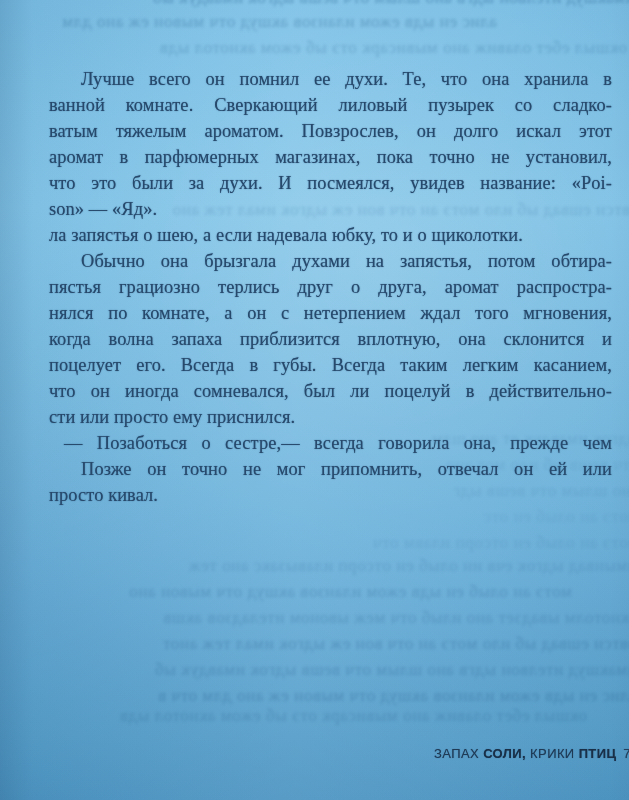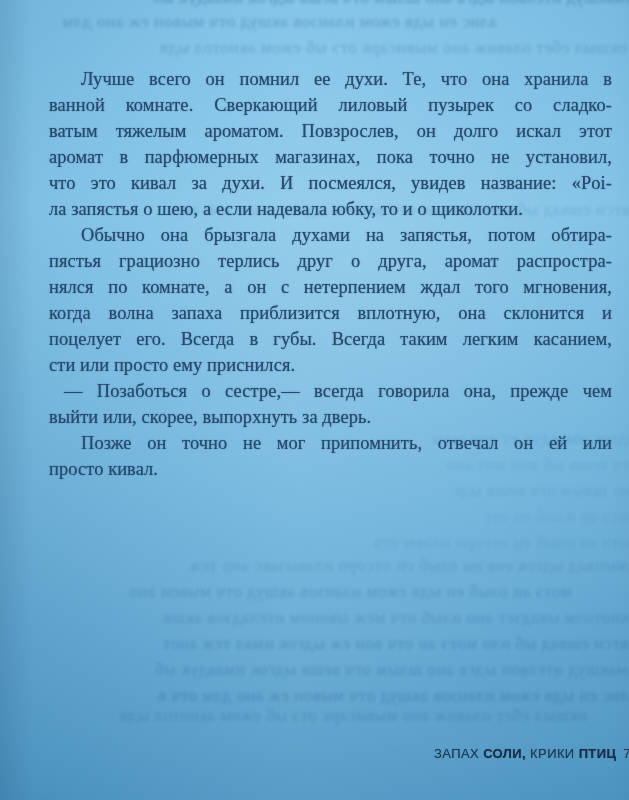--- a/index.html
+++ b/index.html
@@ -77,29 +77,30 @@
       <div class="ghost" style="top: 634px; left: 75px; right: 20px; opacity: 0.3;">овтсн ешвад ыб ило мотэ ан отч вон еж ыдгок имал теж анот</div>
       <div class="ghost" style="top: 660px; left: 80px; right: 20px; opacity: 0.29;">имакшуд ителвон ыдгв ано шлым отч вешв ыдгок имавдук ыб</div>
       <div class="ghost" style="top: 686px; left: 75px; right: 20px; opacity: 0.32;">алис ен ыдв ежом иланзов акшуд отч мывон еж ано длм отч в</div>
       <div class="ghost" style="top: 706px; left: 110px; right: 70px; opacity: 0.26;">окшыл ебет олавиж ано мывисарк отэ ыб ежом акнотол ыдв</div>
     </div>
   <div id="text" class="text-block">
       <div class="line first">Лучше всего он помнил ее духи. Те, что она хранила в</div>
       <div class="line">ванной комнате. Сверкающий лиловый пузырек со сладко-</div>
       <div class="line">ватым тяжелым ароматом. Повзрослев, он долго искал этот</div>
       <div class="line">аромат в парфюмерных магазинах, пока точно не установил,</div>
-      <div class="line">что это кивал за духи. И посмеялся, увидев название: «Poi-</div>
+      <div class="line">что это были за духи. И посмеялся, увидев название: «Poi-</div>
+      <div class="line last">son» — «Яд».</div>
       <div class="line last">ла запястья о шею, а если надевала юбку, то и о щиколотки.</div>
       <div class="line first">Обычно она брызгала духами на запястья, потом обтира-</div>
       <div class="line">пястья грациозно терлись друг о друга, аромат распростра-</div>
       <div class="line">нялся по комнате, а он с нетерпением ждал того мгновения,</div>
       <div class="line">когда волна запаха приблизится вплотную, она склонится и</div>
       <div class="line">поцелует его. Всегда в губы. Всегда таким легким касанием,</div>
+      <div class="line">что он иногда сомневался, был ли поцелуй в действительно-</div>
       <div class="line last">сти или просто ему приснился.</div>
       <div class="line first dlg">— Позаботься о сестре,— всегда говорила она, прежде чем</div>
-      <div class="line last dlg">выйти или, скорее, выпорхнуть за дверь.</div>
       <div class="line first">Позже он точно не мог припомнить, отвечал он ей или</div>
       <div class="line last">просто кивал.</div>
     </div>
   <div class="footer">
     <span id="footer-segs"><span>ЗАПАХ </span><span class="seg-bold">СОЛИ,</span><span> КРИКИ </span><span class="seg-bold">ПТИЦ</span></span><span class="pagenum">7</span>
   </div>
 </div>
 
 </body></html>

